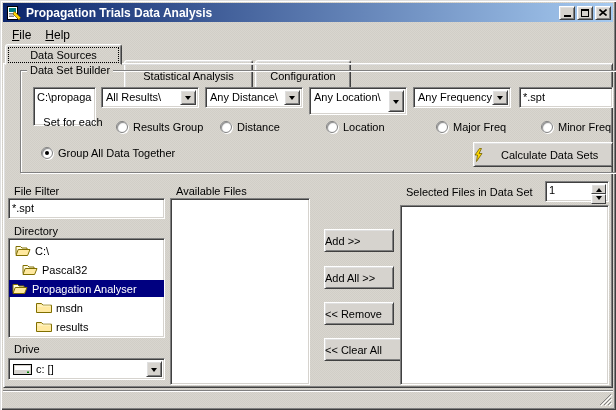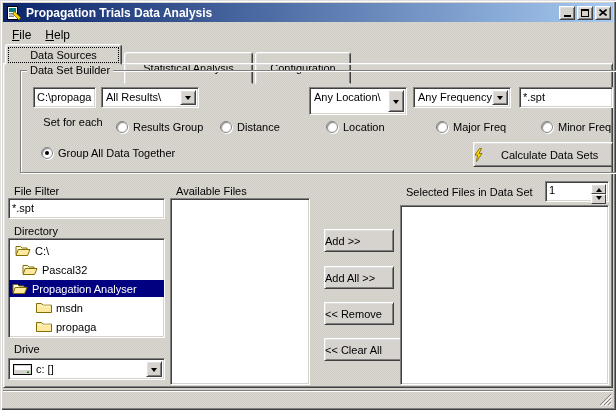--- a/index.html
+++ b/index.html
@@ -38,21 +38,21 @@
   }
   .glyph-min { width:7px; height:2px; background:#000; margin-top:7px; }
   .glyph-max { width:8px; height:8px; border:1px solid #000; border-top:2px solid #000; }
 
   
   .menubar { position:absolute; left:5px; top:26px; height:18px; display:flex; align-items:center; }
   .menu-item { padding:2px 7px; font-size:12px; }
 
   
   .tab {
-    position:absolute; top:52px; height:32px;
+    position:absolute; top:60px; height:32px;
     border:1px solid; border-color:#ffffff #404040 transparent #ffffff;
     box-shadow: inset 1px 1px 0 #dfdfdf, inset -1px 0 0 #808080;
     border-radius:3px 3px 0 0;
     background:#d6d3ce; background-image:repeating-conic-gradient(#d9d6cf 0% 25%, #d1cec7 25% 50%);
     background-size:2px 2px;
     display:flex; align-items:center; justify-content:center; z-index:2;
   }
   .tab.checked { top:44px; height:21px; z-index:4; }
   .tab.checked::after { content:""; position:absolute; left:2px; right:2px; top:2px; bottom:1px;
     border:1px dotted #000; }
@@ -177,24 +177,30 @@
   </div>
   <div class="tab" style="left:255px; width:96px;">
     <span>Configuration</span>
   </div>
 
   <div class="content"></div>
 
   <div class="groupbox">
     <span class="groupbox-label">Data Set Builder</span>
 
-    <div class="abs sunken edit" style="left:12px; top:16px; width:63px; height:21px;">C:\propaga</div>
+    <div class="abs sunken edit" style="left:12px; top:16px; width:63px; height:39px;">C:\propaga</div>
 
     <div class="abs sunken combo" style="left:80px; top:16px; width:98px; height:21px;">
       <span>All Results\</span>
+      <span class="combo-arrow-btn">
+          <span class="tri-down"></span>
+        </span>
+    </div>
+    <div class="abs sunken combo" style="left:184px; top:16px; width:98px; height:21px;">
+      <span>Any Distance\</span>
       <span class="combo-arrow-btn">
           <span class="tri-down"></span>
         </span>
     </div>
     <div class="abs sunken combo" style="left:288px; top:16px; width:98px; height:28px;">
       <span>Any Location\</span>
       <span class="combo-arrow-btn">
           <span class="tri-down"></span>
         </span>
     </div>
@@ -285,21 +291,21 @@
         </svg>
         <span>msdn</span>
       </div>
     </div>
     <div class="dir-item" style="padding-left:24px;">
       <div class="dir-body">
         <svg width="16" height="13" viewBox="0 0 16 13">
           <path d="M0.5 11.5 V2.5 H5.5 L7 4.2 H15.5 V11.5 Z" fill="#ffe9a0" stroke="#806f00" stroke-width="1"></path>
           <path d="M1.5 5 H14.5" stroke="#fff7cf" stroke-width="1"></path>
         </svg>
-        <span>propaga</span>
+        <span>results</span>
       </div>
     </div>
   </div>
 
   <span class="abs label" style="left:14px; top:343px;">Drive</span>
   <div class="abs sunken drive-combo" style="left:8px; top:358px; width:157px; height:22px;">
     <svg width="19" height="11" viewBox="0 0 19 11">
       <rect x="0.5" y="0.5" width="18" height="10" fill="#d6d3ce" stroke="#000"></rect>
       <rect x="2" y="2" width="15" height="4" fill="#fff"></rect>
       <rect x="14" y="7.5" width="2" height="1.5" fill="#008000"></rect>

